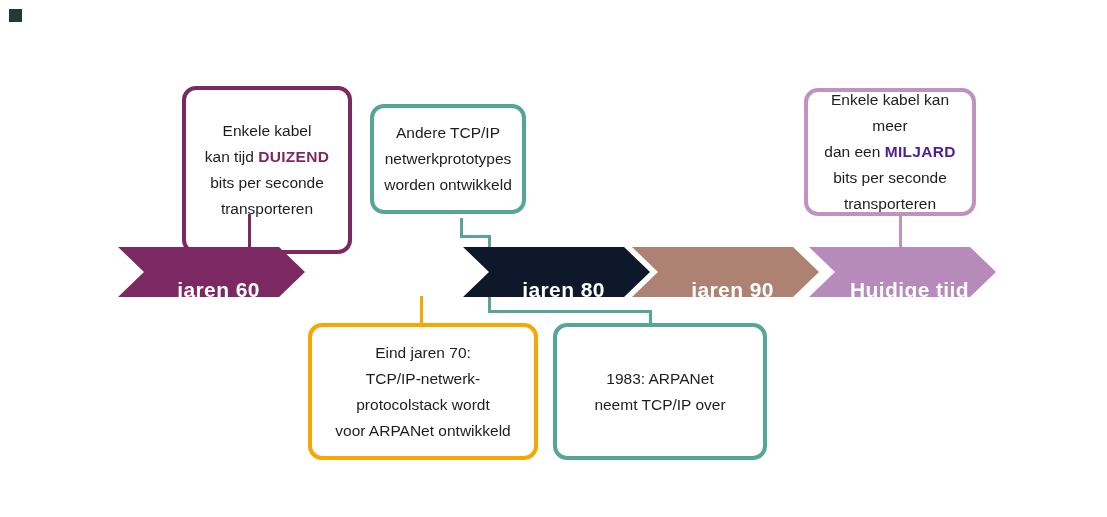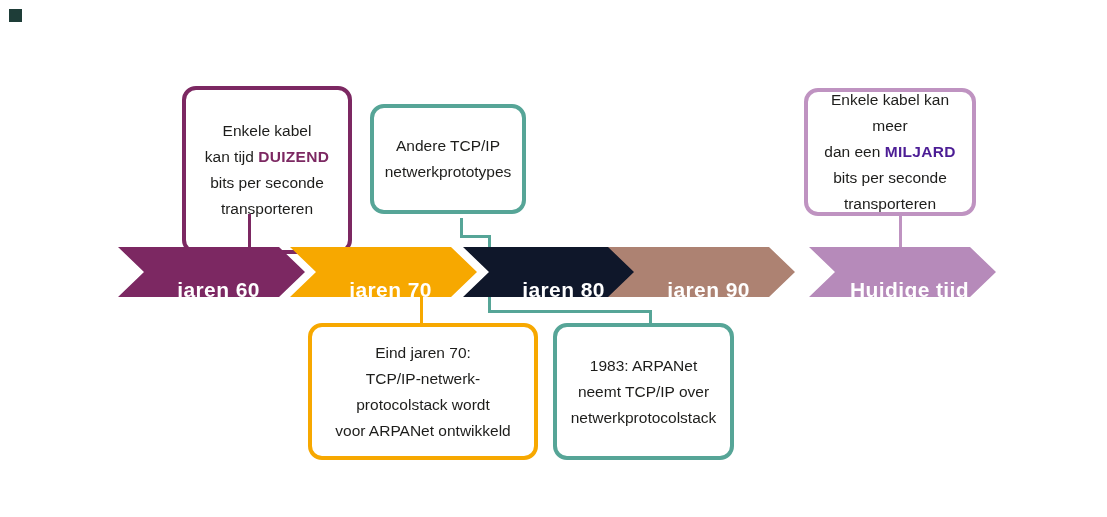--- a/index.html
+++ b/index.html
@@ -37,65 +37,62 @@
   <div class="box" style="left: 182px; top: 86px; width: 170px; height: 168px; border-color: rgb(124, 40, 98);">
     <div>Enkele kabel</div>
     <div><span>kan tijd </span><span class="strong" style="color: rgb(124, 40, 98);">DUIZEND</span></div>
     <div>bits per seconde</div>
     <div>transporteren</div>
   </div>
 
   <div class="box" style="left: 370px; top: 104px; width: 156px; height: 110px; border-color: rgb(86, 165, 151);">
     <div>Andere TCP/IP</div>
     <div>netwerkprototypes</div>
+    <div>worden ontwikkeld</div>
   </div>
 
   <div class="box" style="left: 804px; top: 88px; width: 172px; height: 128px; border-color: rgb(191, 147, 193);">
     <div>Enkele kabel kan meer</div>
     <div><span>dan een </span><span class="strong" style="color: #4c1d95;">MILJARD</span></div>
     <div>bits per seconde</div>
     <div>transporteren</div>
   </div>
 
   <div class="box" style="left: 308px; top: 323px; width: 230px; height: 137px; border-color: rgb(247, 168, 0); border-radius: 14px;">
     <div>Eind jaren 70:</div>
     <div>TCP/IP-netwerk-</div>
     <div>protocolstack wordt</div>
     <div>voor ARPANet ontwikkeld</div>
   </div>
 
-  <div class="box" style="left: 553px; top: 323px; width: 181px; height: 137px; border-color: rgb(86, 165, 151);">
+  <div class="box" style="left: 553px; top: 323px; width: 214px; height: 137px; border-color: rgb(86, 165, 151);">
     <div>1983: ARPANet</div>
     <div>neemt TCP/IP over</div>
-    <div>netwerkprotocolstack</div>
   </div>
 
   <div class="conn" style="left: 248px; top: 214px; width: 3px; height: 34px; background: rgb(124, 40, 98);"></div>
 
   <div class="conn" style="left: 460px; top: 218px; width: 3px; height: 20px; background: rgb(86, 165, 151);"></div>
   <div class="conn" style="left: 460px; top: 235px; width: 31px; height: 3px; background: rgb(86, 165, 151);"></div>
   <div class="conn" style="left: 488px; top: 235px; width: 3px; height: 14px; background: rgb(86, 165, 151);"></div>
 
   <div class="conn" style="left: 899px; top: 214px; width: 3px; height: 34px; background: rgb(191, 147, 193);"></div>
 
   <div class="conn" style="left: 420px; top: 296px; width: 3px; height: 28px; background: rgb(247, 168, 0);"></div>
 
   <div class="conn" style="left: 488px; top: 296px; width: 3px; height: 17px; background: rgb(86, 165, 151);"></div>
   <div class="conn" style="left: 488px; top: 310px; width: 164px; height: 3px; background: rgb(86, 165, 151);"></div>
   <div class="conn" style="left: 649px; top: 310px; width: 3px; height: 14px; background: rgb(86, 165, 151);"></div>
 
   <div class="seg" style="left: 118px; background: rgb(124, 40, 98);">
     <span class="seg-label">jaren 60</span>
   </div>
-  <div class="seg" style="left: 290px; background: rgb(247, 168, 0);">
-    <span class="seg-label">jaren 70</span>
-  </div>
   <div class="seg" style="left: 463px; background: #0f172a;">
     <span class="seg-label">jaren 80</span>
   </div>
-  <div class="seg" style="left: 608px; background: rgb(173, 130, 114); text-align: right;">
+  <div class="seg" style="left: 632px; background: rgb(173, 130, 114); text-align: right;">
     <span class="seg-label">jaren 90</span>
   </div>
   <div class="seg" style="left: 809px; background: rgb(182, 138, 186);">
     <span class="seg-label">Huidige tijd</span>
   </div>
 
 </div>
 
 </body></html>

